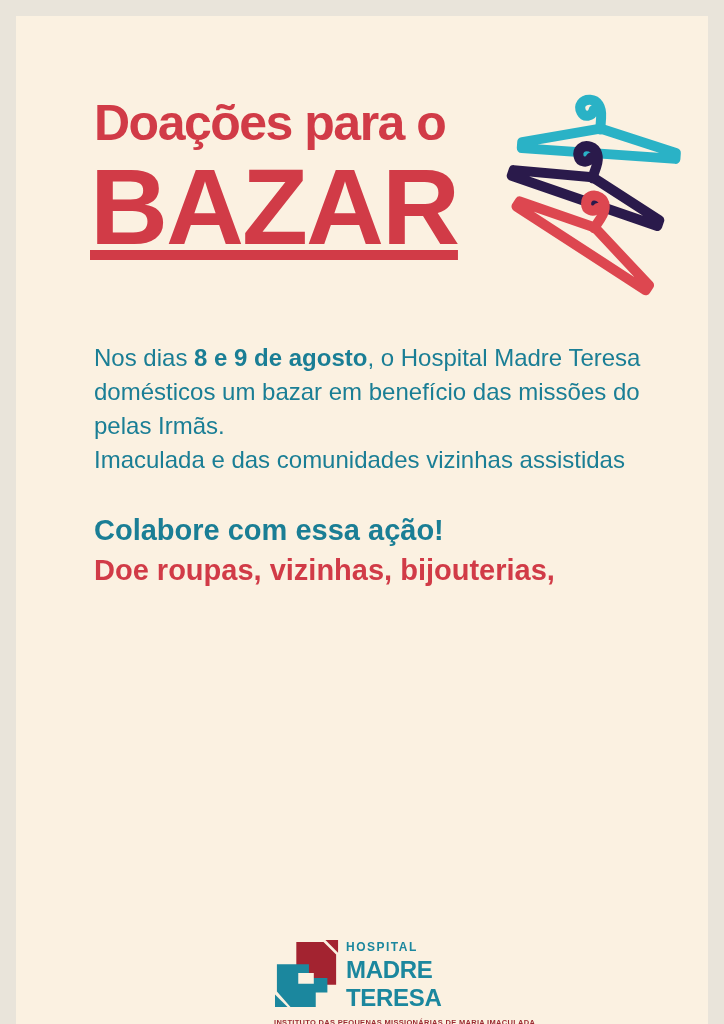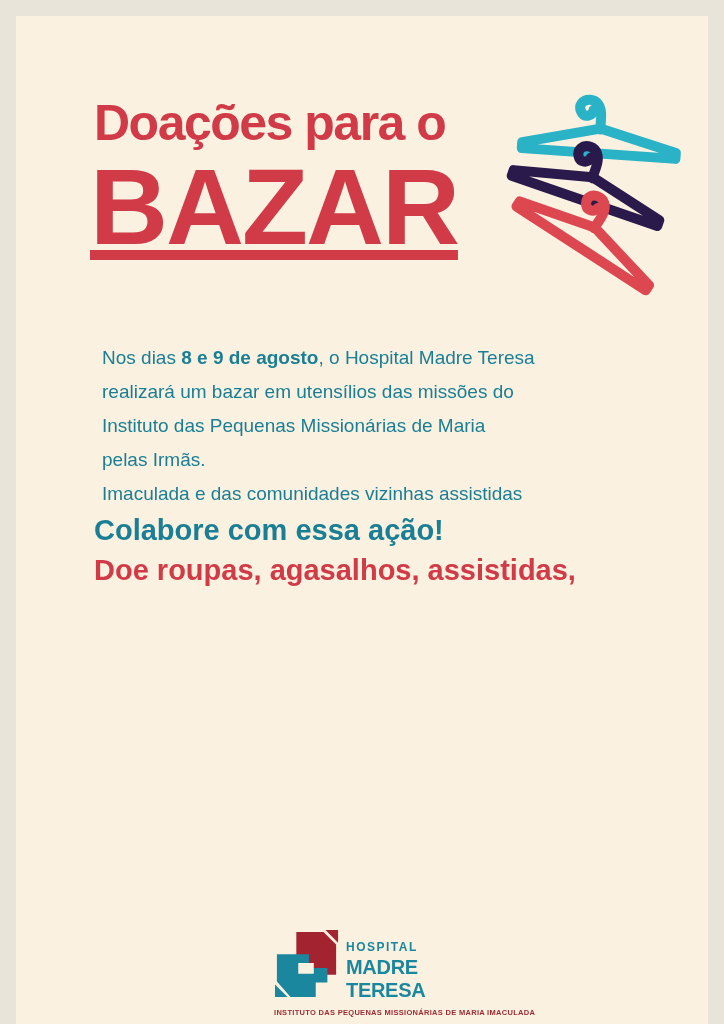--- a/index.html
+++ b/index.html
@@ -21,35 +21,35 @@
     background:var(--bg);
     font-family:"Liberation Sans",sans-serif;
     overflow:hidden;
   }
   .title{position:absolute;left:78px;top:80px;color:var(--red);font-weight:bold;}
   .title .l1{display:block;font-size:50px;letter-spacing:-1.5px;line-height:1.1;}
   .title .l2{display:block;font-size:108px;letter-spacing:-2px;line-height:0.92;margin-top:6px;margin-left:-4px;text-decoration:underline;}
   .hangers{position:absolute;left:487px;top:58px;}
   .hanger{fill:none;stroke-linecap:round;stroke-linejoin:round;stroke-width:10px;}
   .para{
-    position:absolute;left:86px;
-    color:var(--teal);font-size:19px;line-height:34px;white-space:nowrap;
+    position:absolute;left:78px;
+    color:var(--teal);font-size:24px;line-height:34px;white-space:nowrap;
   }
   .para .b, .b{font-weight:bold;}
   .intro{top:325px;}
   .delivery{top:659px;}
   .cta{position:absolute;left:78px;top:494px;font-weight:bold;font-size:29px;line-height:40px;white-space:nowrap;}
   .cta .teal{color:var(--teal);}
   .cta .red{color:var(--red);}
   .logo{position:absolute;left:258px;top:886px;width:214px;}
   .logo .row{display:flex;align-items:flex-end;}
   .logo .mark{flex:0 0 auto;}
   .logo .names{margin-left:6px;padding-top:38px;color:var(--logo_teal);}
   .logo .hosp{font-size:12px;font-weight:bold;letter-spacing:1.5px;display:block;}
-  .logo .name{font-size:20px;font-weight:bold;letter-spacing:-0.3px;display:block;margin-top:2px;}
+  .logo .name{font-size:24px;font-weight:bold;letter-spacing:-0.3px;display:block;margin-top:2px;}
   .logo .inst{
     margin-top:6px;width:100%;text-align:right;white-space:nowrap;
     color:var(--inst_red);font-size:7.5px;font-weight:bold;letter-spacing:0.3px;
   }
 </style>
 </head>
 <body>
 
 <div class="poster">
 
@@ -68,29 +68,28 @@
       <path d="M 85,32 L 85,20 C 85,9 80,3 73,3 C 65,3 61,10 65,16 C 68,21 76,20 77,13"></path>
     </g>
     <g class="hanger" stroke="var(--hanger_red)" transform="translate(8,76) rotate(33 6 52)">
       <path d="M 8,50 L 85,31 L 162,50 L 162,56 L 8,56 Z"></path>
       <path d="M 85,32 L 85,20 C 85,9 80,3 73,3 C 65,3 61,10 65,16 C 68,21 76,20 77,13"></path>
     </g>
   </svg>
 
   <div class="para intro">
       <div class="line"><span>Nos dias </span><span class="b">8 e 9 de agosto</span><span>, o Hospital Madre Teresa</span></div>
-      <div class="line"><span>realizará um bazar em utensílios das missões do</span></div>
-      <div class="line"><span>Instituto das Pequenas Missionárias de Maria</span></div>
+      <div class="line"><span>domésticos um bazar em benefício das missões do</span></div>
       <div class="line"><span>pelas Irmãs.</span></div>
       <div class="line"><span>Imaculada e das comunidades vizinhas assistidas</span></div>
     </div>
 
   <div class="cta">
     <div class="teal">Colabore com essa ação!</div>
-    <div class="red">Doe roupas, agasalhos, assistidas,</div>
+    <div class="red">Doe roupas, vizinhas, bijouterias,</div>
   </div>
 
 
   <footer class="logo">
     <div class="row">
       <svg class="mark" width="66" height="76" viewBox="0 0 68 78" aria-hidden="true">
         <path fill="var(--logo_red)" d="M 53,4 L 66,4 L 66,17 Z"></path>
         <path fill="var(--logo_red)" d="M 23,6 L 51,6 L 64,19 L 64,50 L 48,50 L 48,43 L 41,43 L 41,38 L 23,38 Z"></path>
         <path fill="var(--logo_teal)" d="M 3,29 L 36,29 L 36,38 L 25,38 L 25,49 L 41,49 L 41,43 L 55,43 L 55,58 L 43,58 L 43,73 L 17,73 L 3,57 Z"></path>
         <path fill="var(--logo_teal)" d="M 1,60 L 1,73 L 14,73 Z"></path>

